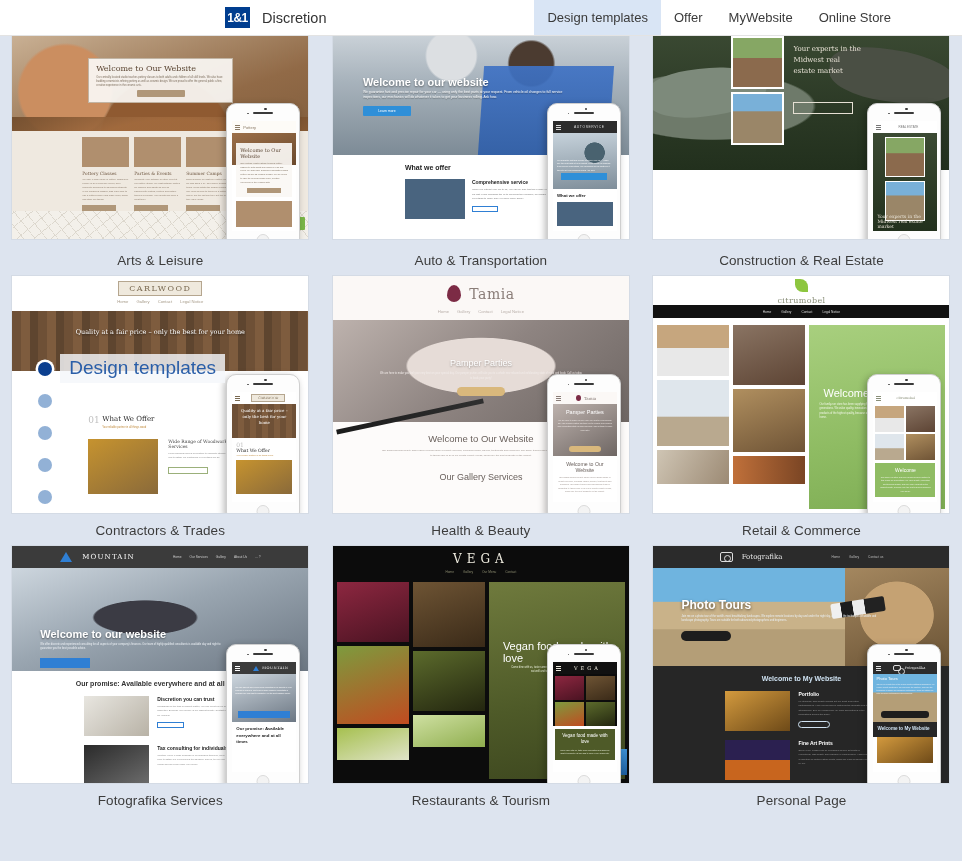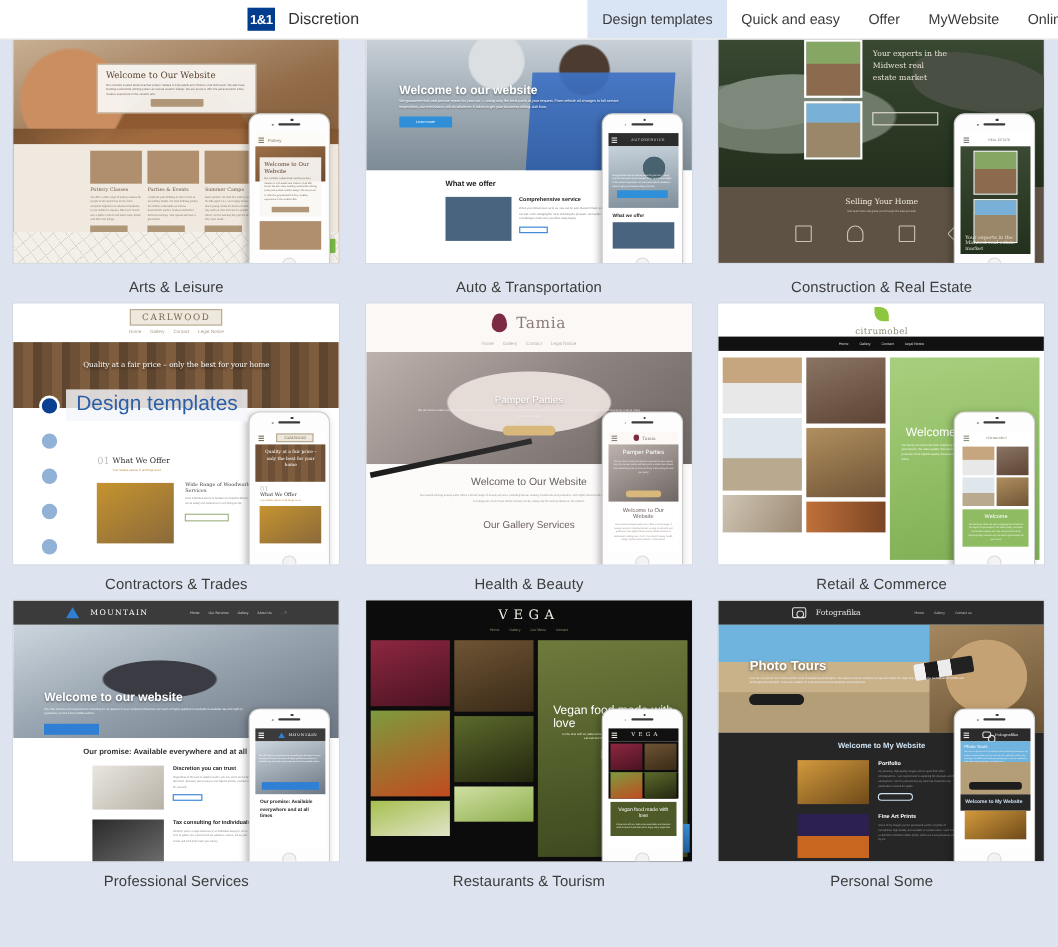--- a/index.html
+++ b/index.html
@@ -471,21 +471,20 @@
 </head>
 <body>
 
 <div class="topbar">
   <div class="brand-wrap">
     <div class="logo-box">1&amp;1</div>
     <div class="brand-name">Discretion</div>
   </div>
   <div class="nav">
     <div class="nav-item active">Design templates</div>
-    <div class="nav-item">Quick and easy</div>
     <div class="nav-item">Offer</div>
     <div class="nav-item">MyWebsite</div>
     <div class="nav-item">Online Store</div>
 
   </div>
 </div>
 
 <div class="grid">
 
   <div class="row r1">
@@ -601,30 +600,20 @@
       <div class="thumb c-real">
         <div class="site">
           <div class="ph">
             <div class="hand1"></div>
             <div class="hand2"></div>
           </div>
           <div class="re-img1"></div>
           <div class="re-img2"></div>
           <div class="re-claim">Your experts in the Midwest real estate market</div>
           <div class="re-btn"></div>
-          <div class="re-lower">
-            <h3>Selling Your Home</h3>
-            <p>Our team here will guide you through the sale process</p>
-            <div class="re-icons">
-              <div class="re-ic doc"></div>
-              <div class="re-ic bulb"></div>
-              <div class="re-ic chart"></div>
-              <div class="re-ic dia"></div>
-            </div>
-          </div>
         </div>
         <div class="phone">
           <div class="phone-cam"></div>
           <div class="phone-dot2"></div>
           <div class="phone-speaker"></div>
           <div class="phone-screen">
             <div class="pbar" style="background:#fff;color:#777;">
               <div class="burger">
                   <i></i>
                   <i></i>
@@ -885,21 +874,21 @@
             </div>
             <div style="position:relative;height:48px;background:linear-gradient(160deg,#cdd6de,#6c7783);">
               <div style="position:absolute;left:3px;right:3px;top:12px;color:#fff;font-size:1.9px;line-height:1.6;">We offer discrete and experienced consulting for all aspects of your company's finances. Our team of highly qualified consultants is available day and night to guarantee you the best possible advice.</div>
               <div style="position:absolute;left:6px;right:6px;bottom:4px;height:7px;background:#2f7fd4;"></div>
             </div>
             <div style="padding:4px;font-size:4.4px;font-weight:bold;color:#222;line-height:1.5;">Our promise: Available everywhere and at all times</div>
           </div>
           <div class="phone-home"></div>
         </div>
       </div>
-      <div class="cat-label">Professional Services</div>
+      <div class="cat-label">Fotografika Services</div>
     </div>
 
     <div class="cell">
       <div class="thumb c-vega">
         <div class="site">
           <div class="vhead">
             <div class="vega-word">VEGA</div>
             <div class="vega-nav">
               <span>Home</span>
               <span>Gallery</span>
@@ -1015,16 +1004,16 @@
               <div style="position:absolute;left:3px;top:2px;color:#fff;font-size:4px;">Photo Tours</div>
               <div style="position:absolute;left:3px;right:3px;top:9px;color:#eaf0f5;font-size:1.8px;line-height:1.6;">Join me on a photo tour of the world's most breathtaking landscapes. We explore remote locations by day and under the night sky, and learn the techniques of wildlife and landscape photography. Tours are suitable for both advanced photographers and beginners.</div>
               <div style="position:absolute;left:8px;right:8px;bottom:4px;height:7px;background:#1d1d1d;border-radius:3px;"></div>
             </div>
             <div style="background:#262626;padding:4px;color:#cfe2f2;font-size:4.6px;font-weight:bold;line-height:1.5;">Welcome to My Website</div>
             <div style="margin:0 4px;height:26px;background:linear-gradient(150deg,#d39a3e,#6e4a18);"></div>
           </div>
           <div class="phone-home"></div>
         </div>
       </div>
-      <div class="cat-label">Personal Some</div>
+      <div class="cat-label">Personal Page</div>
     </div>
   </div>
 </div>
 
 </body></html>

